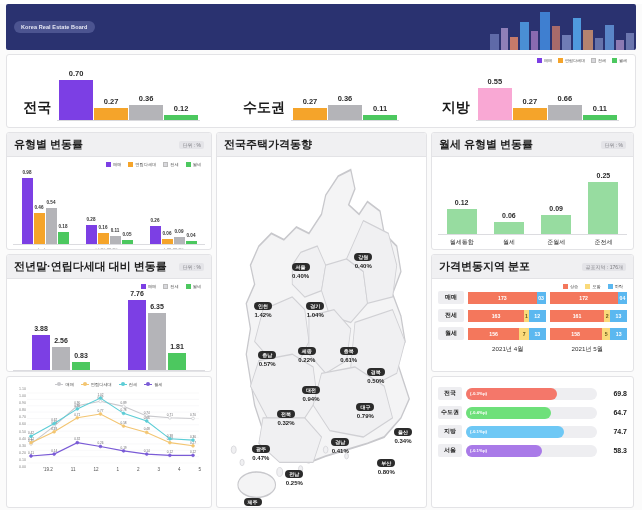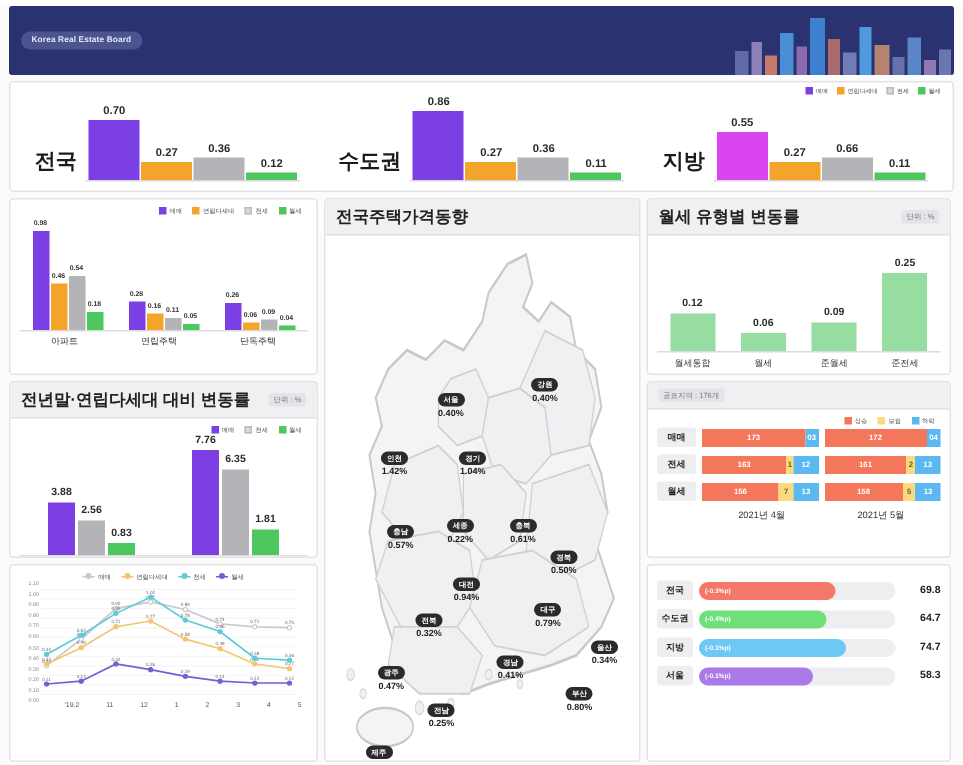--- a/index.html
+++ b/index.html
@@ -198,59 +198,60 @@
           </div>
         <div class="sbar" style="height:5px;background:#4cc85f">
           <span class="v">0.12</span>
           </div>
       </div>
     </div>
 
     <div class="sgroup">
       <div class="glabel">수도권</div>
       <div class="sbars">
-        <div class="sbar" style="height:46px;background:#7c3fe4">
-          <span class="v">0.86</span>
-          </div>
         <div class="sbar" style="height:12px;background:#f5a42a">
           <span class="v">0.27</span>
           </div>
         <div class="sbar" style="height:15px;background:#b4b4b8">
           <span class="v">0.36</span>
           </div>
         <div class="sbar" style="height:5px;background:#4cc85f">
           <span class="v">0.11</span>
           </div>
       </div>
     </div>
 
     <div class="sgroup">
       <div class="glabel">지방</div>
       <div class="sbars">
-        <div class="sbar" style="height:32px;background:#d946ef">
+        <div class="sbar" style="height:32px;background:#f9a8d4">
           <span class="v">0.55</span>
           </div>
         <div class="sbar" style="height:12px;background:#f5a42a">
           <span class="v">0.27</span>
           </div>
         <div class="sbar" style="height:15px;background:#b4b4b8">
           <span class="v">0.66</span>
           </div>
         <div class="sbar" style="height:5px;background:#4cc85f">
           <span class="v">0.11</span>
           </div>
       </div>
     </div>
   </div>
 
   <div class="body">
 
     <div class="col colL">
 
       <div class="panel" style="height:118px">
+        <div class="ptitle">
+          <span class="t">유형별 변동률</span>
+          <span class="u">단위 : %</span>
+        </div>
         <div class="pbody">
           <div class="legend" style="justify-content:flex-end;padding-right:4px">
             <div class="li">
               <span class="sw" style="background:#7c3fe4"></span>
               <span class="lb">매매</span>
               </div>
             <div class="li">
               <span class="sw" style="background:#f5a42a"></span>
               <span class="lb">연립다세대</span>
               </div>
@@ -616,20 +617,21 @@
             <span class="mcat">월세통합</span>
             <span class="mcat">월세</span>
             <span class="mcat">준월세</span>
             <span class="mcat">준전세</span>
           </div>
         </div>
       </div>
 
       <div class="panel" style="height:118px">
         <div class="ptitle">
+          <span class="t">가격변동지역 분포</span>
           <span class="u">공표지역 : 176개</span>
         </div>
         <div class="pbody">
           <div class="legend" style="justify-content:flex-end;padding-right:4px">
             <div class="li">
               <span class="sw" style="background:#f4775c"></span>
               <span class="lb">상승</span>
               </div>
             <div class="li">
               <span class="sw" style="background:#fada7a"></span>

